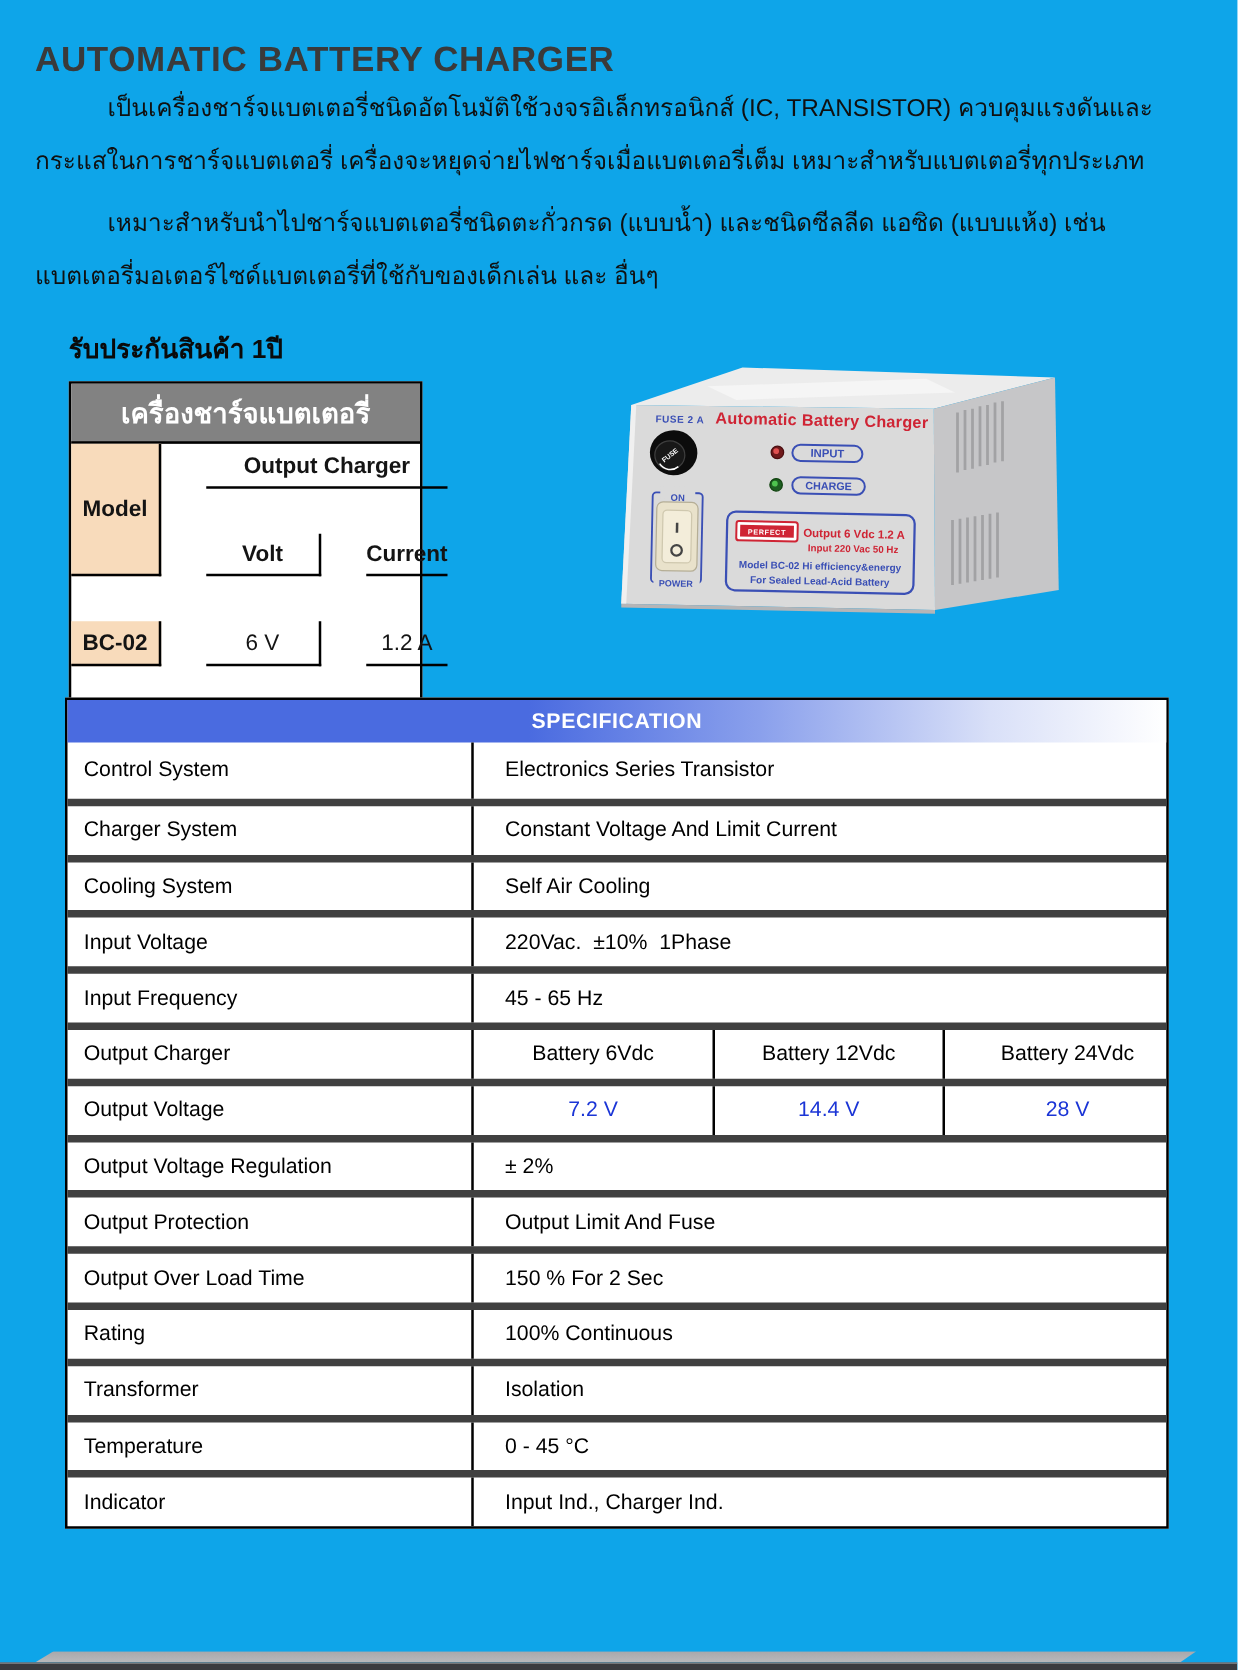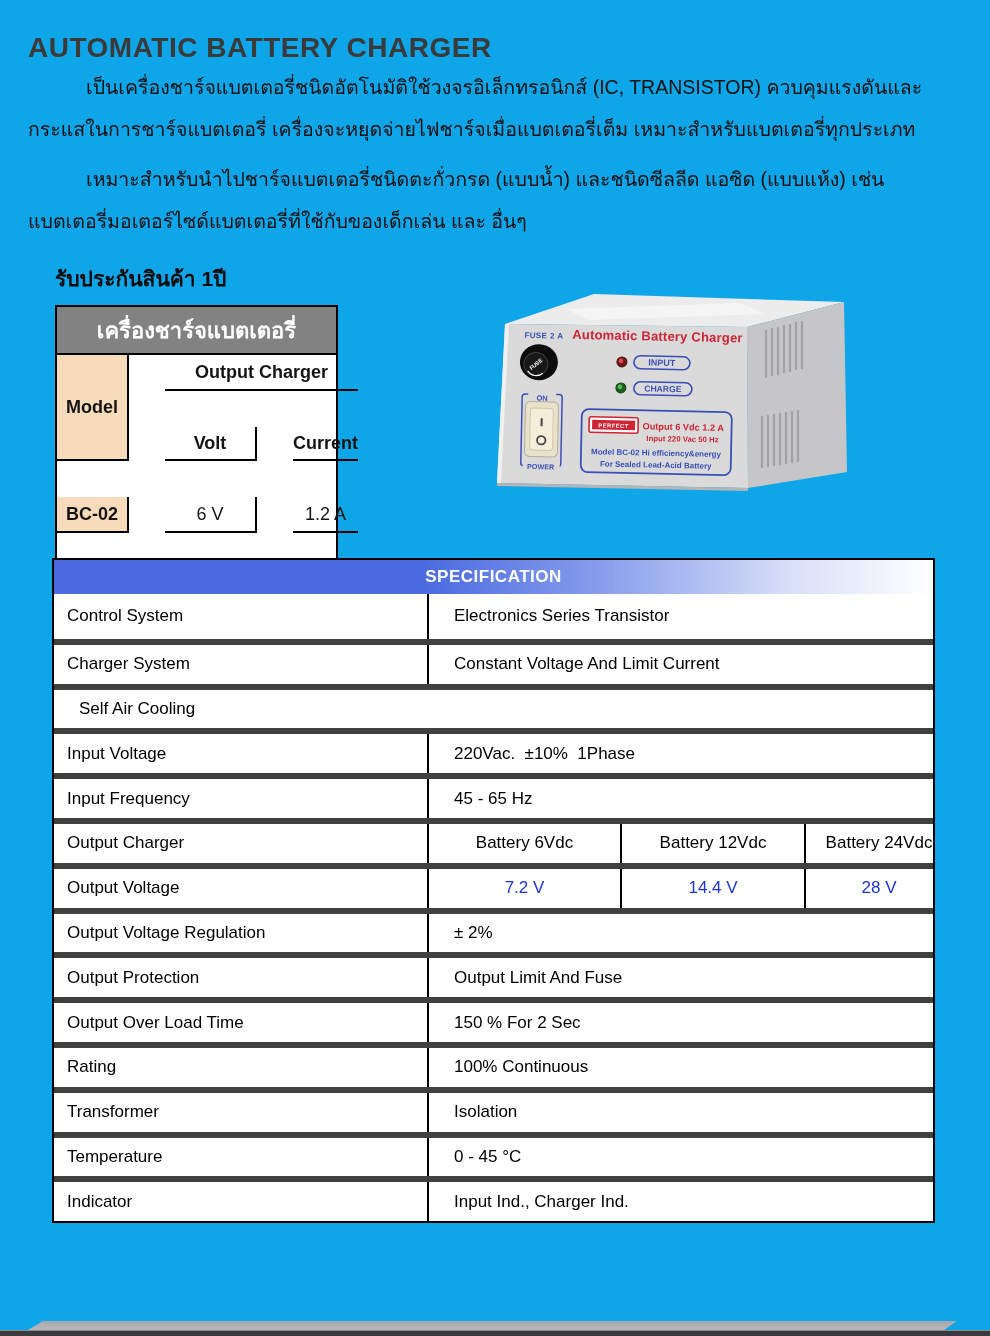--- a/index.html
+++ b/index.html
@@ -60,21 +60,21 @@
     position:absolute; left:52px; top:558px; width:883px;
     border:2px solid #000; box-sizing:border-box; background:#fff;
   }
   .spec-header {
     height:34px; display:flex; align-items:center; justify-content:center;
     color:#ffffff; font-size:17px; font-weight:bold; letter-spacing:0.5px;
     background:linear-gradient(90deg,#4a6be0 0%,#4a6be0 42%,#8aa0ec 63%,#d9e0f8 84%,#ffffff 100%);
   }
   .srow { height:44.8px; border-top:6px solid #404040; display:flex; box-sizing:border-box; }
   .slabel {
-    width:375px; border-right:2px solid #000; display:flex; align-items:center;
+    width:325px; border-right:2px solid #000; display:flex; align-items:center;
     padding-left:13px; box-sizing:border-box; font-size:17px; color:#000;
   }
   .svalue {
     flex:1; display:flex; align-items:center; padding-left:25px;
     font-size:17px; color:#000; white-space:pre-wrap;
   }
   .scol {
     width:193px; border-right:2px solid #000; display:flex; align-items:center;
     justify-content:center; font-size:17px; box-sizing:border-box; color:#000;
   }
@@ -206,20 +206,21 @@
 
     <div class="srow" style="border-top:none;">
       <div class="slabel">Control System</div>
       <div class="svalue">Electronics Series Transistor</div>
     </div>
     <div class="srow">
       <div class="slabel">Charger System</div>
       <div class="svalue">Constant Voltage And Limit Current</div>
     </div>
     <div class="srow">
+      <div class="slabel">Cooling System</div>
       <div class="svalue">Self Air Cooling</div>
     </div>
     <div class="srow">
       <div class="slabel">Input Voltage</div>
       <div class="svalue">220Vac.  ±10%  1Phase</div>
     </div>
     <div class="srow">
       <div class="slabel">Input Frequency</div>
       <div class="svalue">45 - 65 Hz</div>
     </div>

